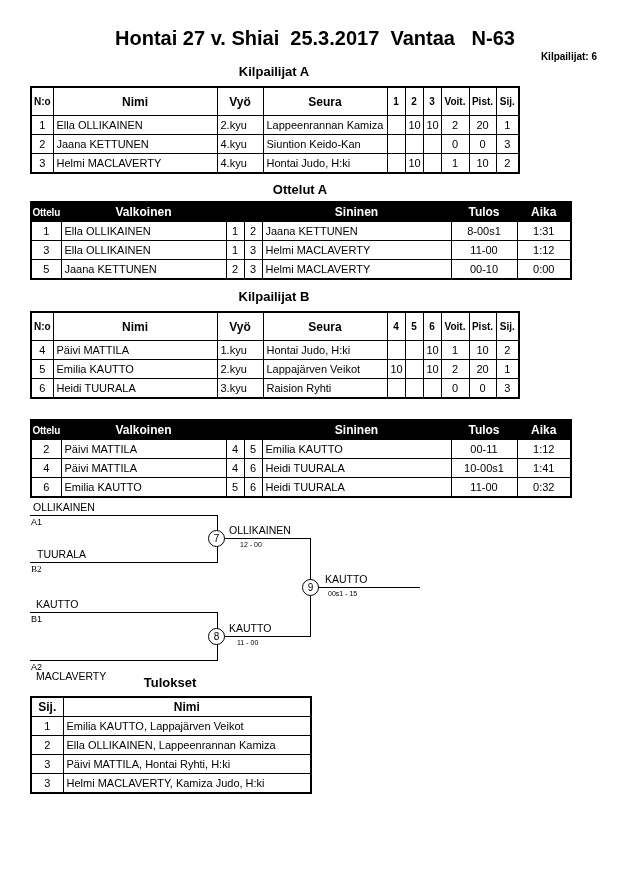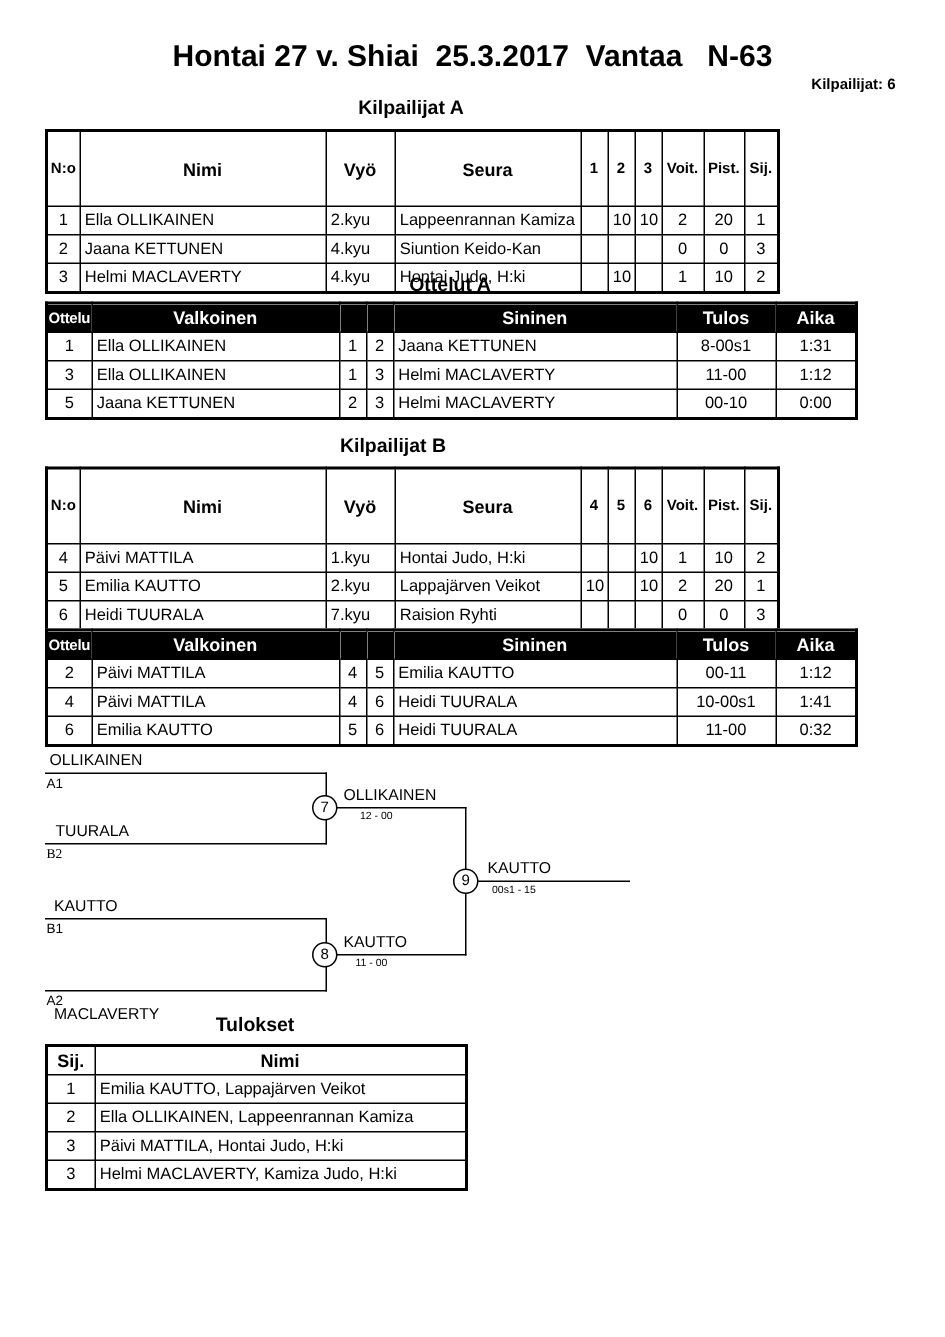--- a/index.html
+++ b/index.html
@@ -12,21 +12,21 @@
   .sec-h { position:absolute; text-align:center; font-weight:bold; font-size:13px; }
 
   table.sheet { position:absolute; border-collapse:collapse; table-layout:fixed;
                 border:2px solid #000; background:#fff; }
   table.sheet th, table.sheet td { border:1px solid #000; padding:0 3px;
                 white-space:nowrap; overflow:hidden; }
   table.sheet td { font-size:11px; height:18px; }
   table.sheet th { font-size:12px; font-weight:bold; text-align:center; }
 
   .kt thead th { height:19px; }
-  .kt th.hsm { font-size:10px; padding:15px 1px; }
+  .kt th.hsm { font-size:10px; padding:4px 1px; }
 
   .ot td { height:17px; }
   .ot thead th { background:#000; color:#fff; border-color:#000; height:18px; }
   .ot th.hot { font-size:10px; padding:0; letter-spacing:-0.2px; }
 
   .res td { height:20px; }
   .res thead th { height:18px; }
 
   .ac { text-align:center; }
   .al { text-align:left; }
@@ -162,21 +162,21 @@
         <td class="al">Jaana KETTUNEN</td>
         <td class="ac">2</td>
         <td class="ac">3</td>
         <td class="al">Helmi MACLAVERTY</td>
         <td class="ac">00-10</td>
         <td class="ac">0:00</td>
       </tr>
     </tbody>
   </table>
 
-  <div class="sec-h" style="left:18px; top:289px; width:488px;">Kilpailijat B</div>
+  <div class="sec-h" style="left:30px; top:289px; width:488px;">Kilpailijat B</div>
   <table class="sheet kt" style="left:30px; top:311px; width:488px;">
     <colgroup>
         <col style="width:22px">
         <col style="width:164px">
         <col style="width:46px">
         <col style="width:124px">
         <col style="width:18px">
         <col style="width:18px">
         <col style="width:18px">
         <col style="width:28px">
@@ -218,21 +218,21 @@
         <td class="ac">10</td>
         <td class="ac"></td>
         <td class="ac">10</td>
         <td class="ac">2</td>
         <td class="ac">20</td>
         <td class="ac">1</td>
       </tr>
       <tr>
         <td class="ac">6</td>
         <td class="al">Heidi TUURALA</td>
-        <td class="al">7.kyu</td>
+        <td class="al">3.kyu</td>
         <td class="al">Raision Ryhti</td>
         <td class="ac"></td>
         <td class="ac"></td>
         <td class="ac"></td>
         <td class="ac">0</td>
         <td class="ac">0</td>
         <td class="ac">3</td>
       </tr>
     </tbody>
   </table>
@@ -336,21 +336,21 @@
       <tr>
         <td class="ac">1</td>
         <td class="al">Emilia KAUTTO, Lappajärven Veikot</td>
       </tr>
       <tr>
         <td class="ac">2</td>
         <td class="al">Ella OLLIKAINEN, Lappeenrannan Kamiza</td>
       </tr>
       <tr>
         <td class="ac">3</td>
-        <td class="al">Päivi MATTILA, Hontai Judo, H:ki</td>
+        <td class="al">Päivi MATTILA, Hontai Ryhti, H:ki</td>
       </tr>
       <tr>
         <td class="ac">3</td>
         <td class="al">Helmi MACLAVERTY, Kamiza Judo, H:ki</td>
       </tr>
     </tbody>
   </table>
 
 </div>
 

